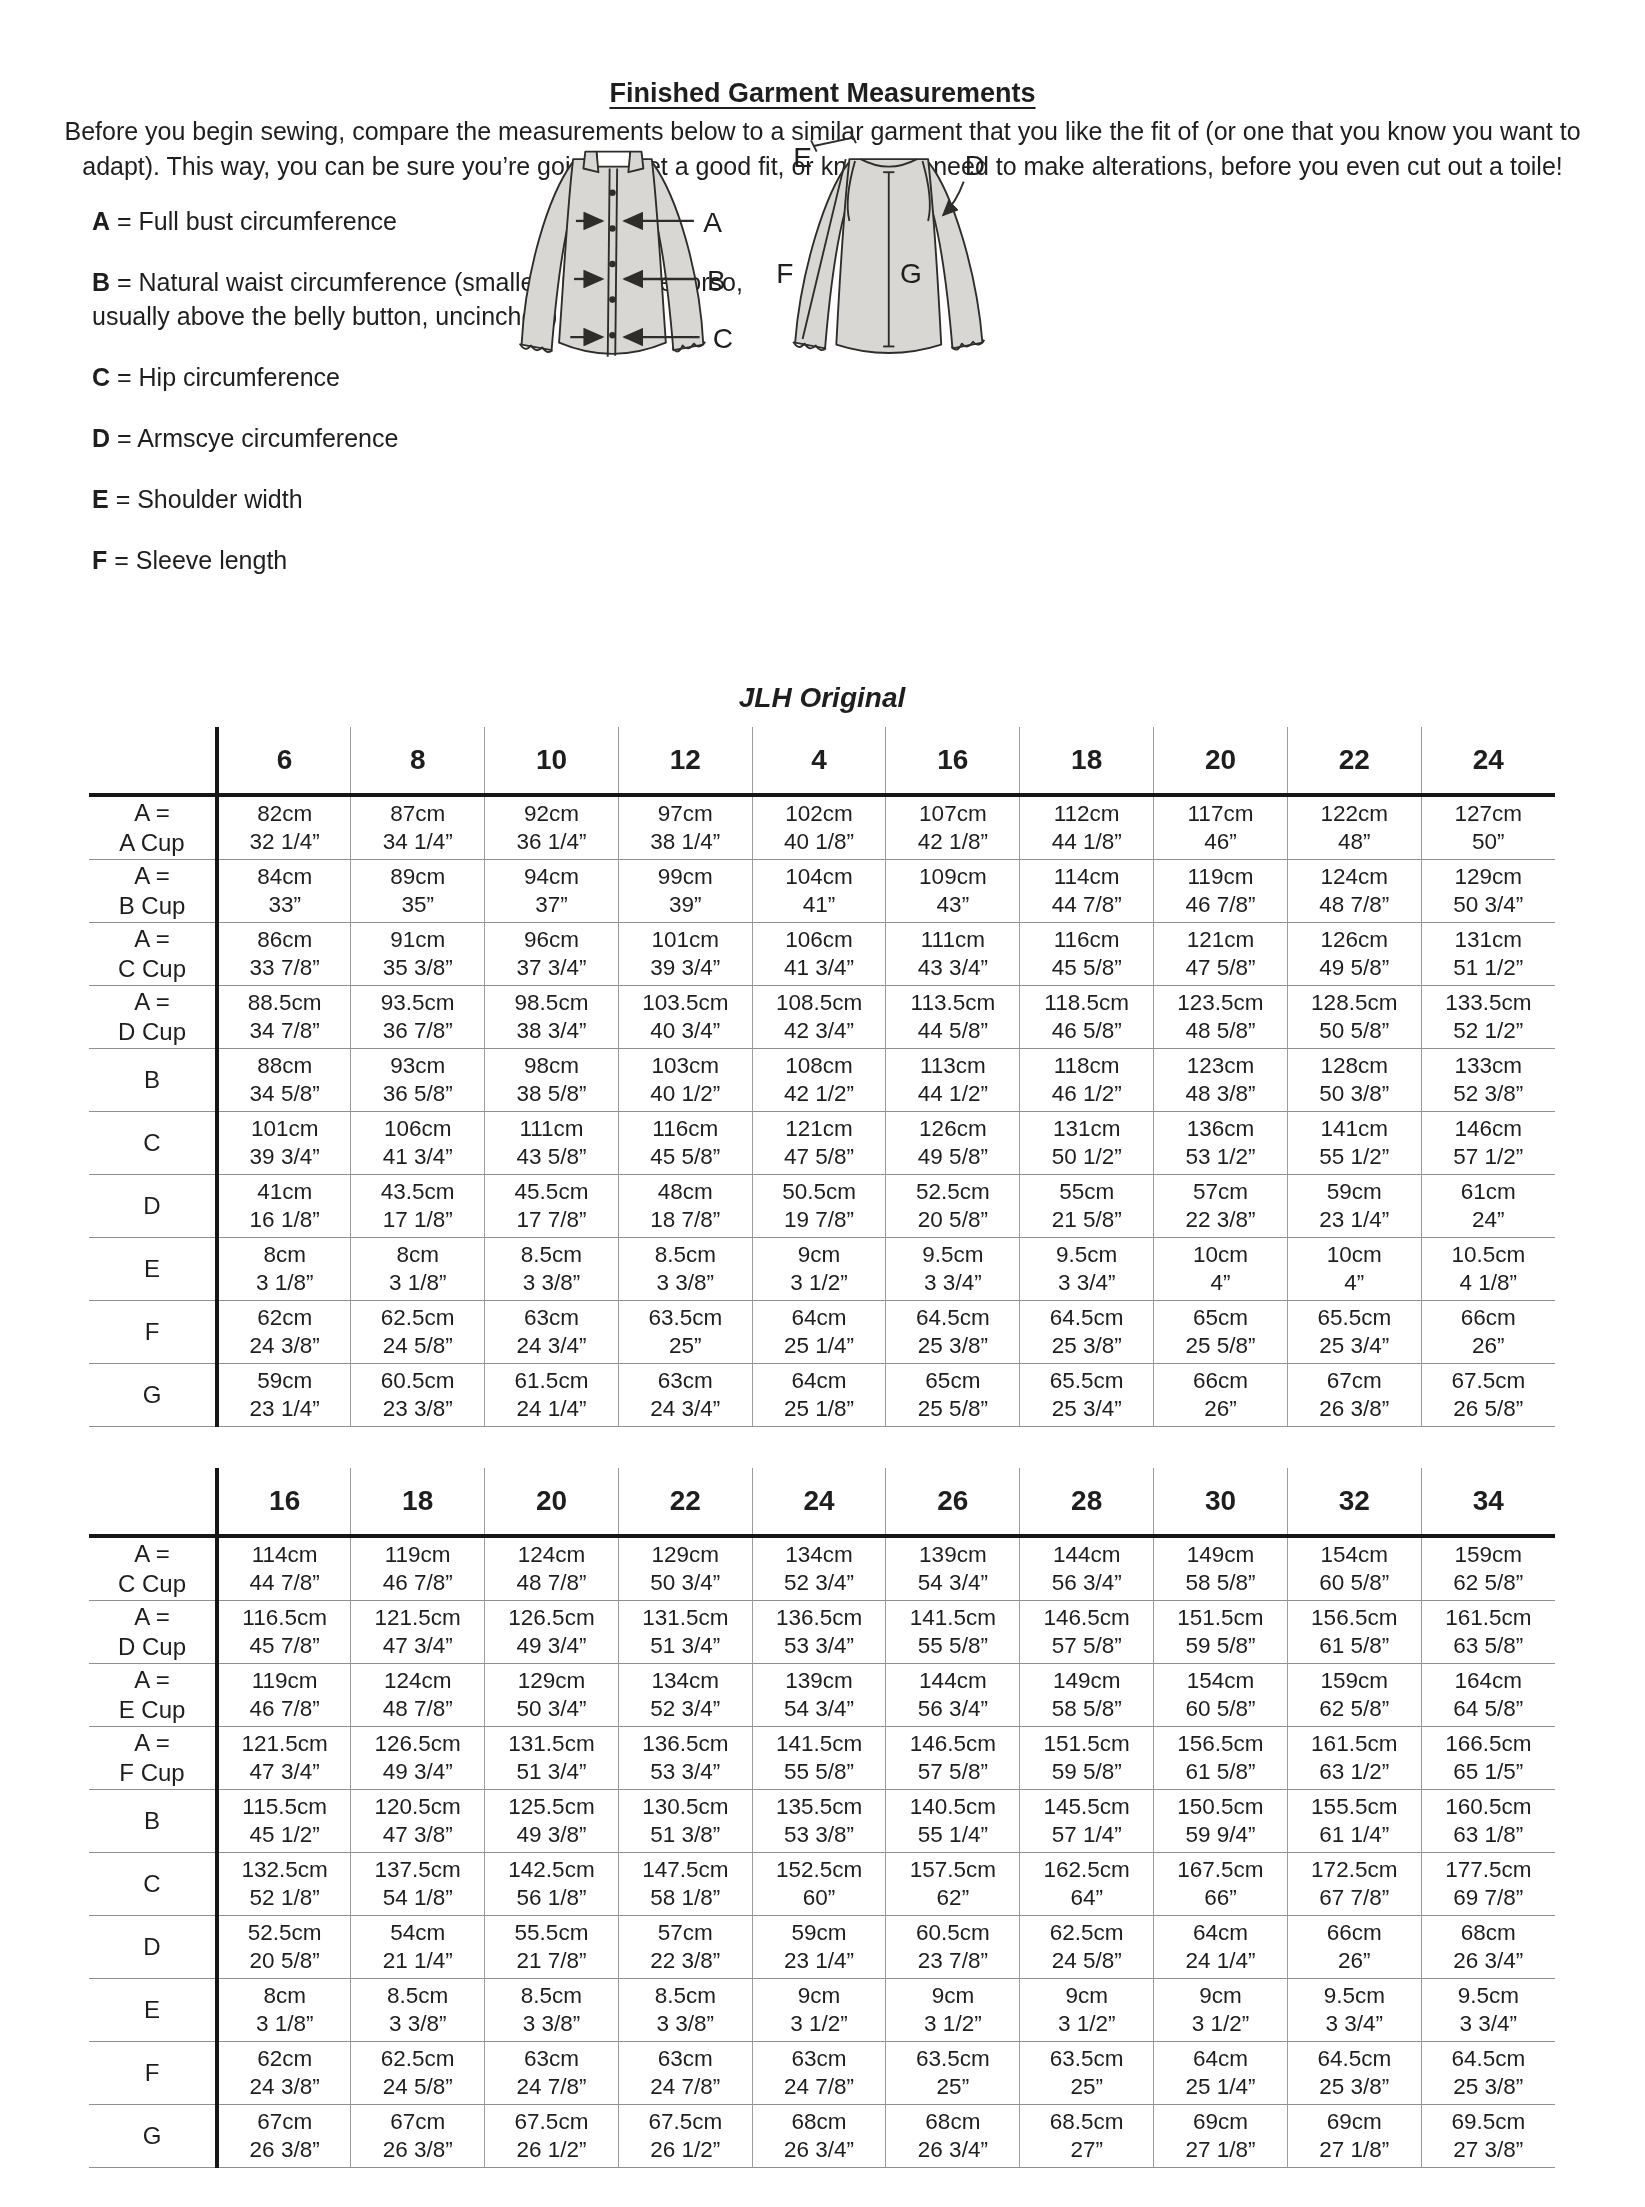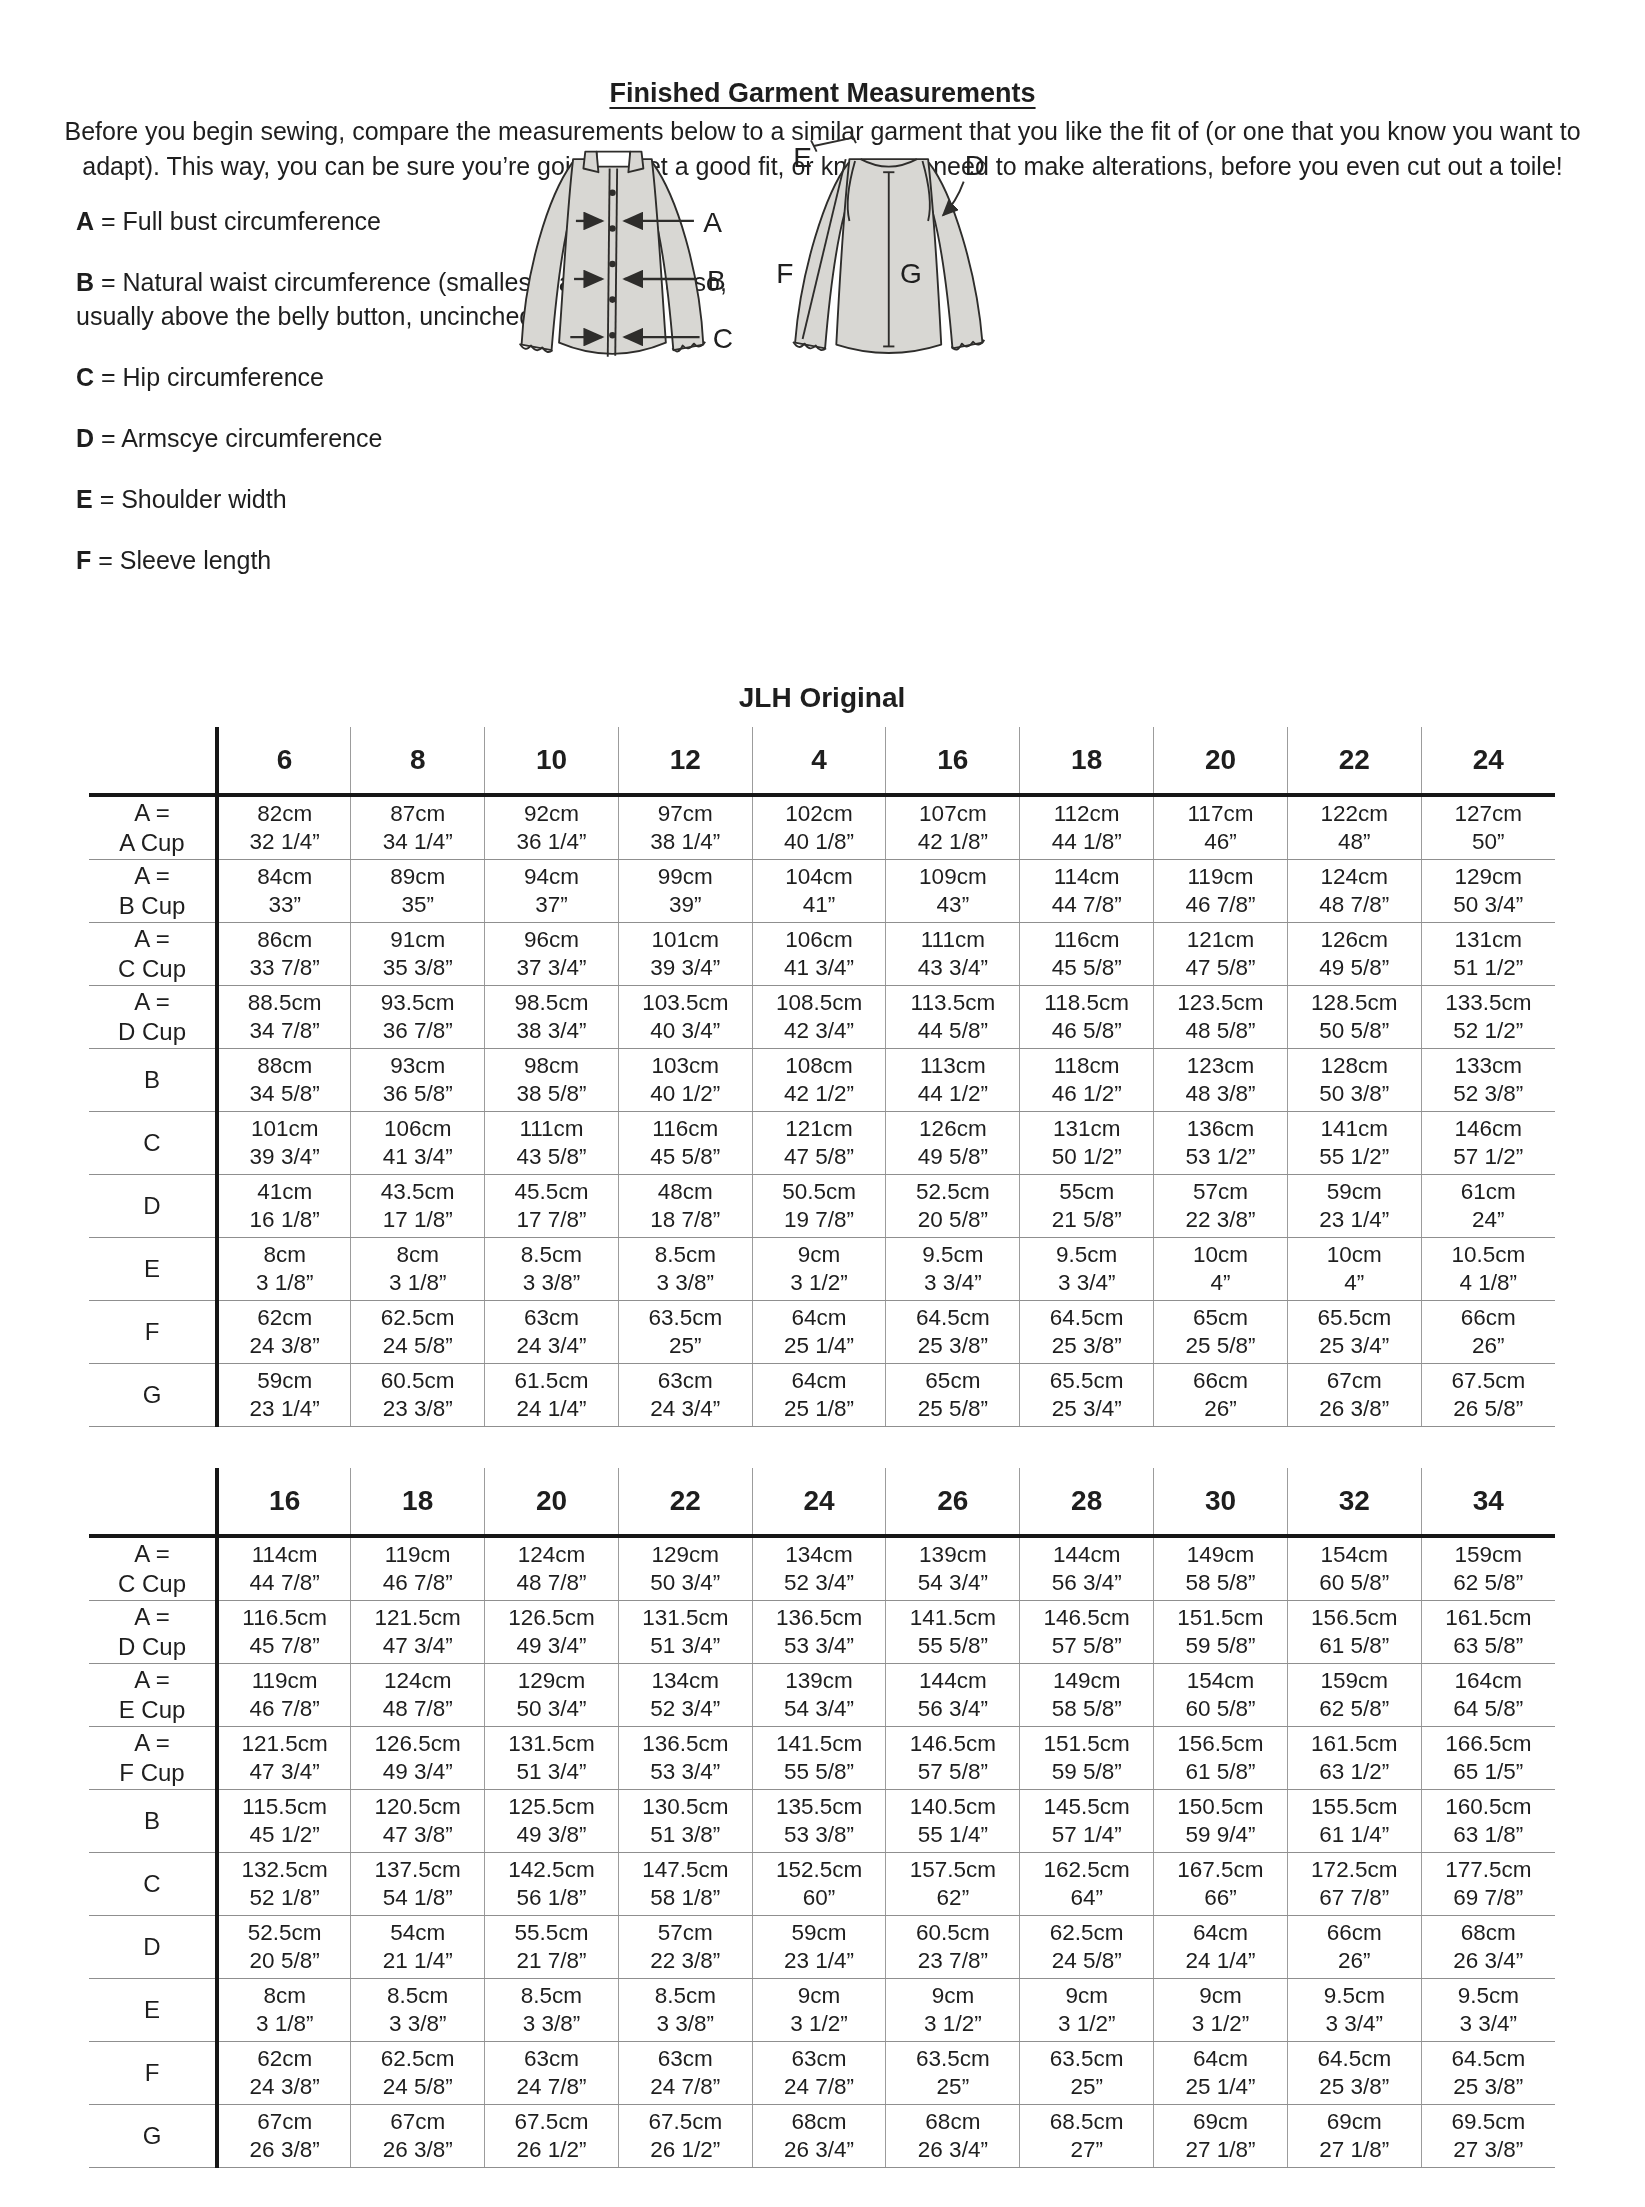--- a/index.html
+++ b/index.html
@@ -11,33 +11,33 @@
   .top{position:relative;height:667px;}
   h1{
     position:absolute;top:78px;left:0;width:100%;text-align:center;
     font-size:27px;font-weight:bold;margin:0;
     text-decoration:underline;text-underline-offset:4.7px;text-decoration-thickness:1.9px;
   }
   .intro{
     position:absolute;top:114px;left:54px;width:1537px;margin:0;
     text-align:center;font-size:25px;line-height:35px;
   }
-  .definitions{position:absolute;left:76px;top:204px;width:656px;}
+  .definitions{position:absolute;left:92px;top:204px;width:656px;}
   .def{font-size:25px;line-height:34px;margin-top:27px;}
   .def:first-child{margin-top:0;}
   .def b{font-weight:bold;}
   .diagram{position:absolute;left:467px;top:131px;width:600px;height:281px;}
   .diagram svg{display:block;}
   .diagram text{font-family:"Liberation Sans",sans-serif;font-size:30px;fill:#1f1f1f;}
 
   .table-section{margin-left:89px;width:1466px;}
   .table-section h2{
     font-size:28px;font-weight:bold;text-align:center;margin:0;padding:0;
   }
-  #section-original h2{margin-top:15px;margin-bottom:13px;}
+  #section-original h2{margin-top:15px;margin-bottom:13px;font-style:italic;}
   #section-curve{margin-top:41px;}
   #section-curve h2{margin-bottom:13px;}
   table{border-collapse:collapse;table-layout:fixed;width:1466px;}
   th,td{padding:0;text-align:center;vertical-align:middle;}
   thead th{
     font-size:28px;font-weight:bold;height:66px;
     border-bottom:4.7px solid #161616;
   }
   th:first-child,td:first-child{border-right:4.7px solid #161616;}
   th:nth-child(n+3),td:nth-child(n+3){border-left:0.9px solid #9c9c9c;}

